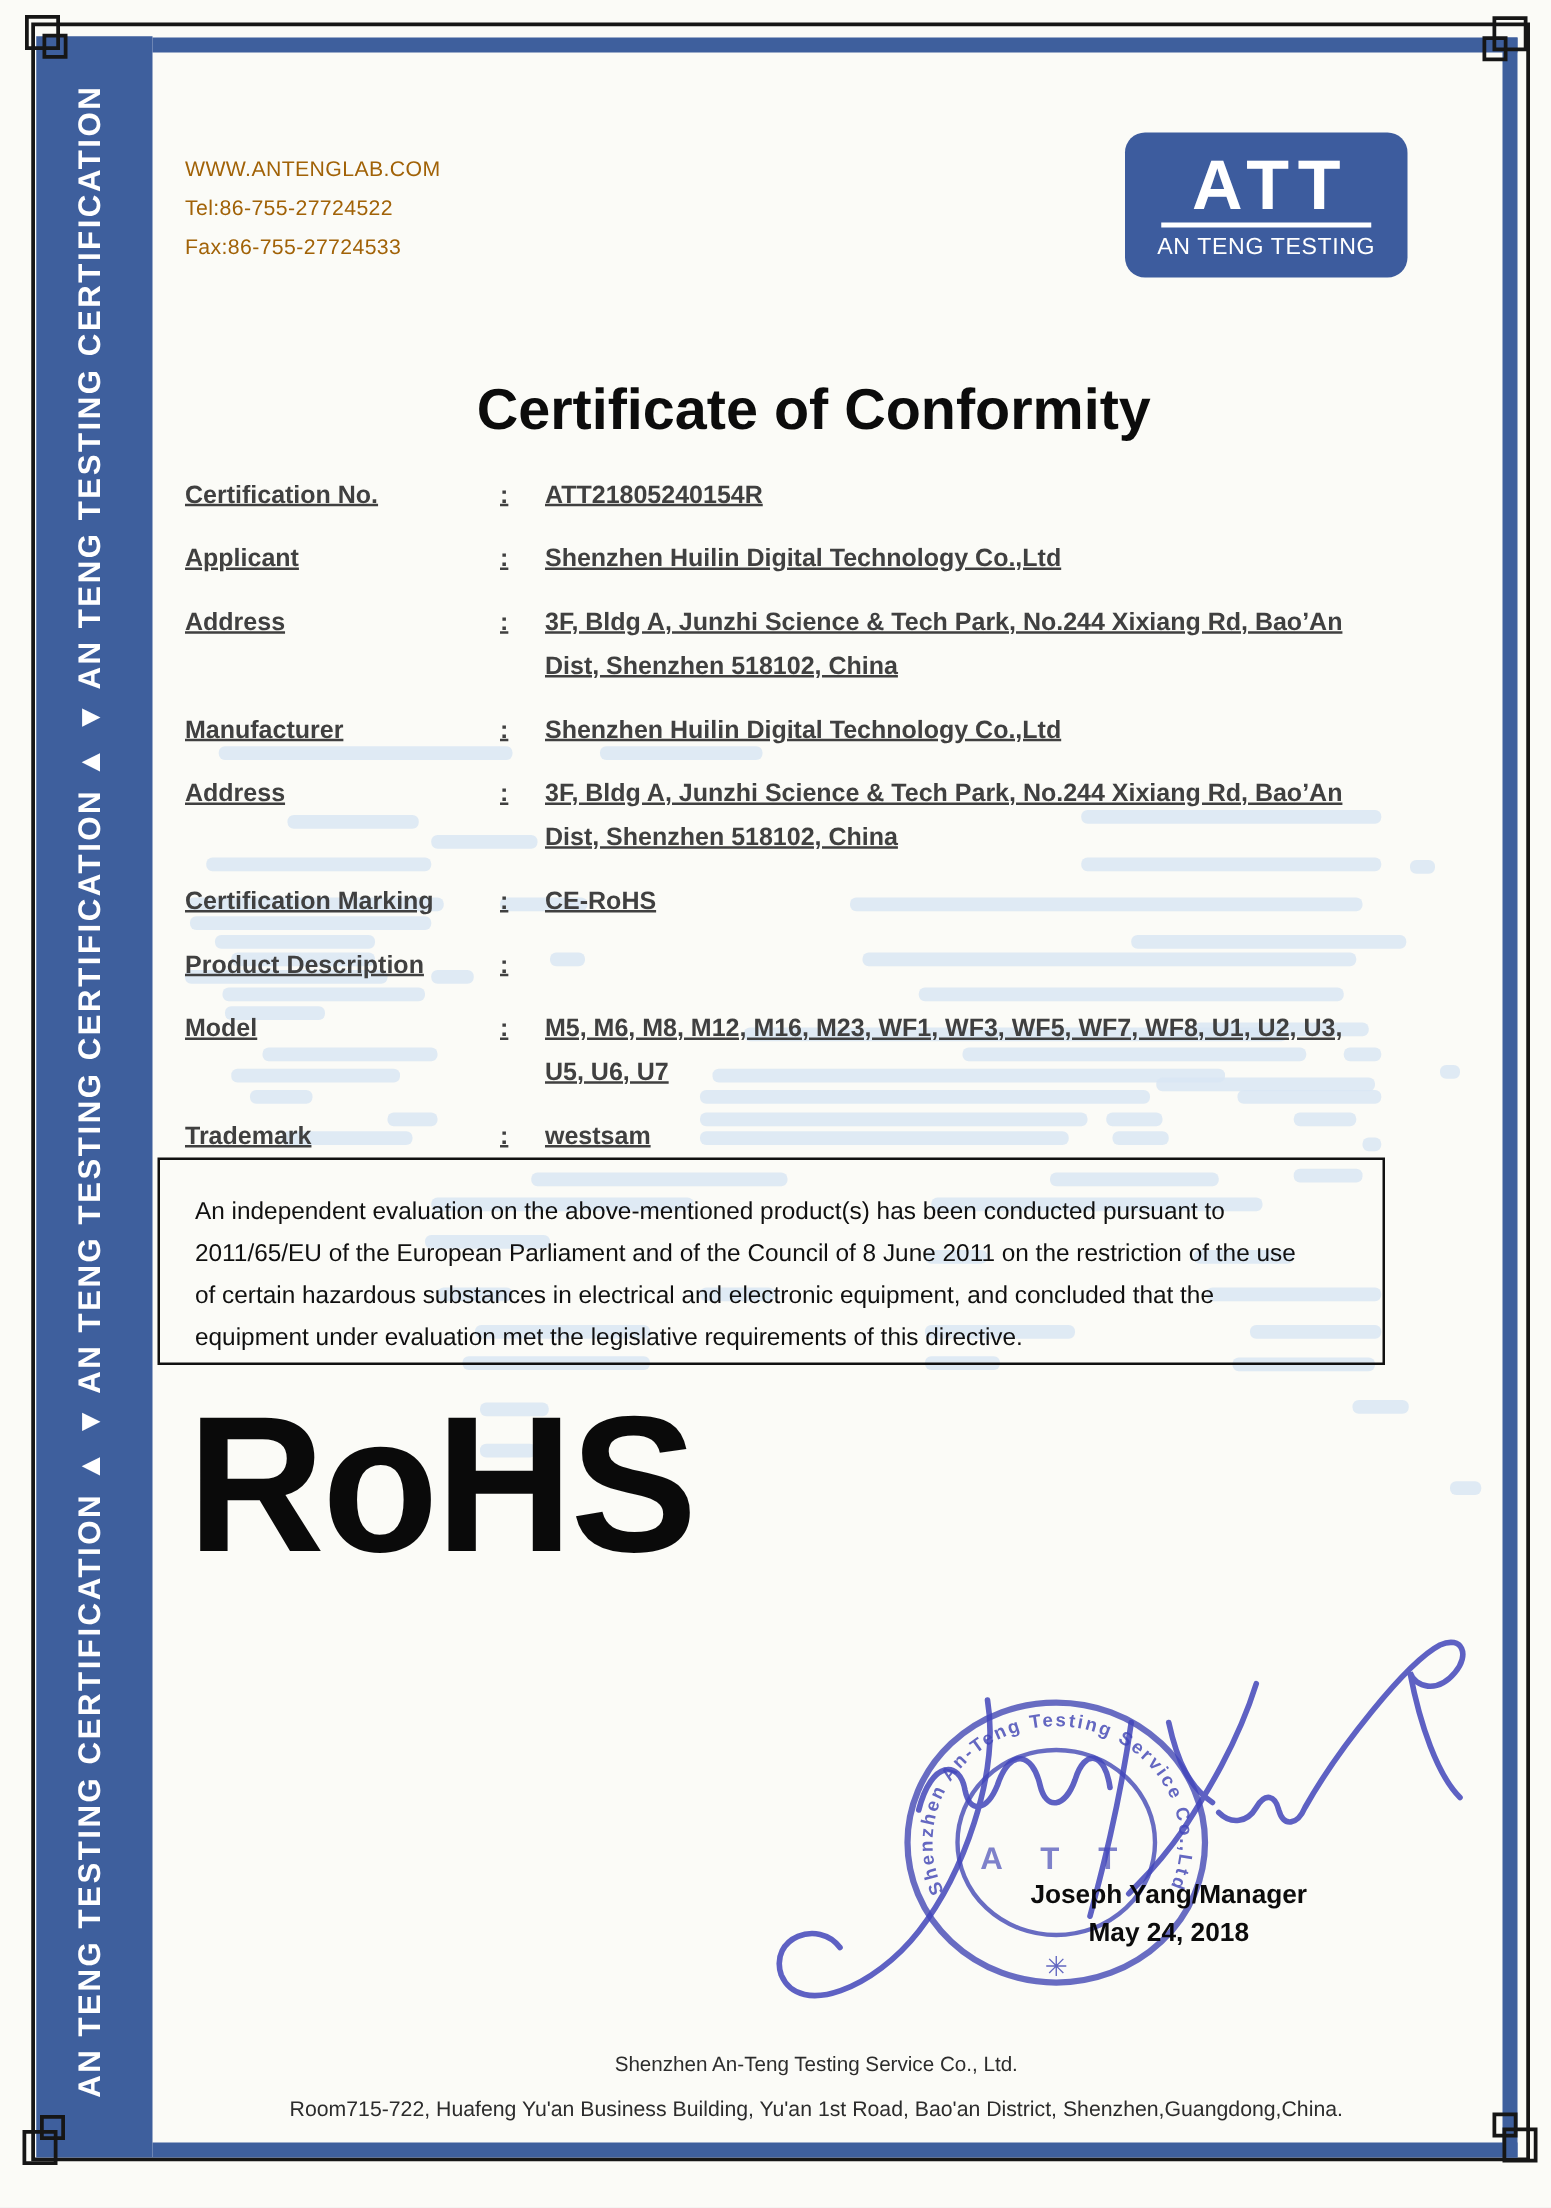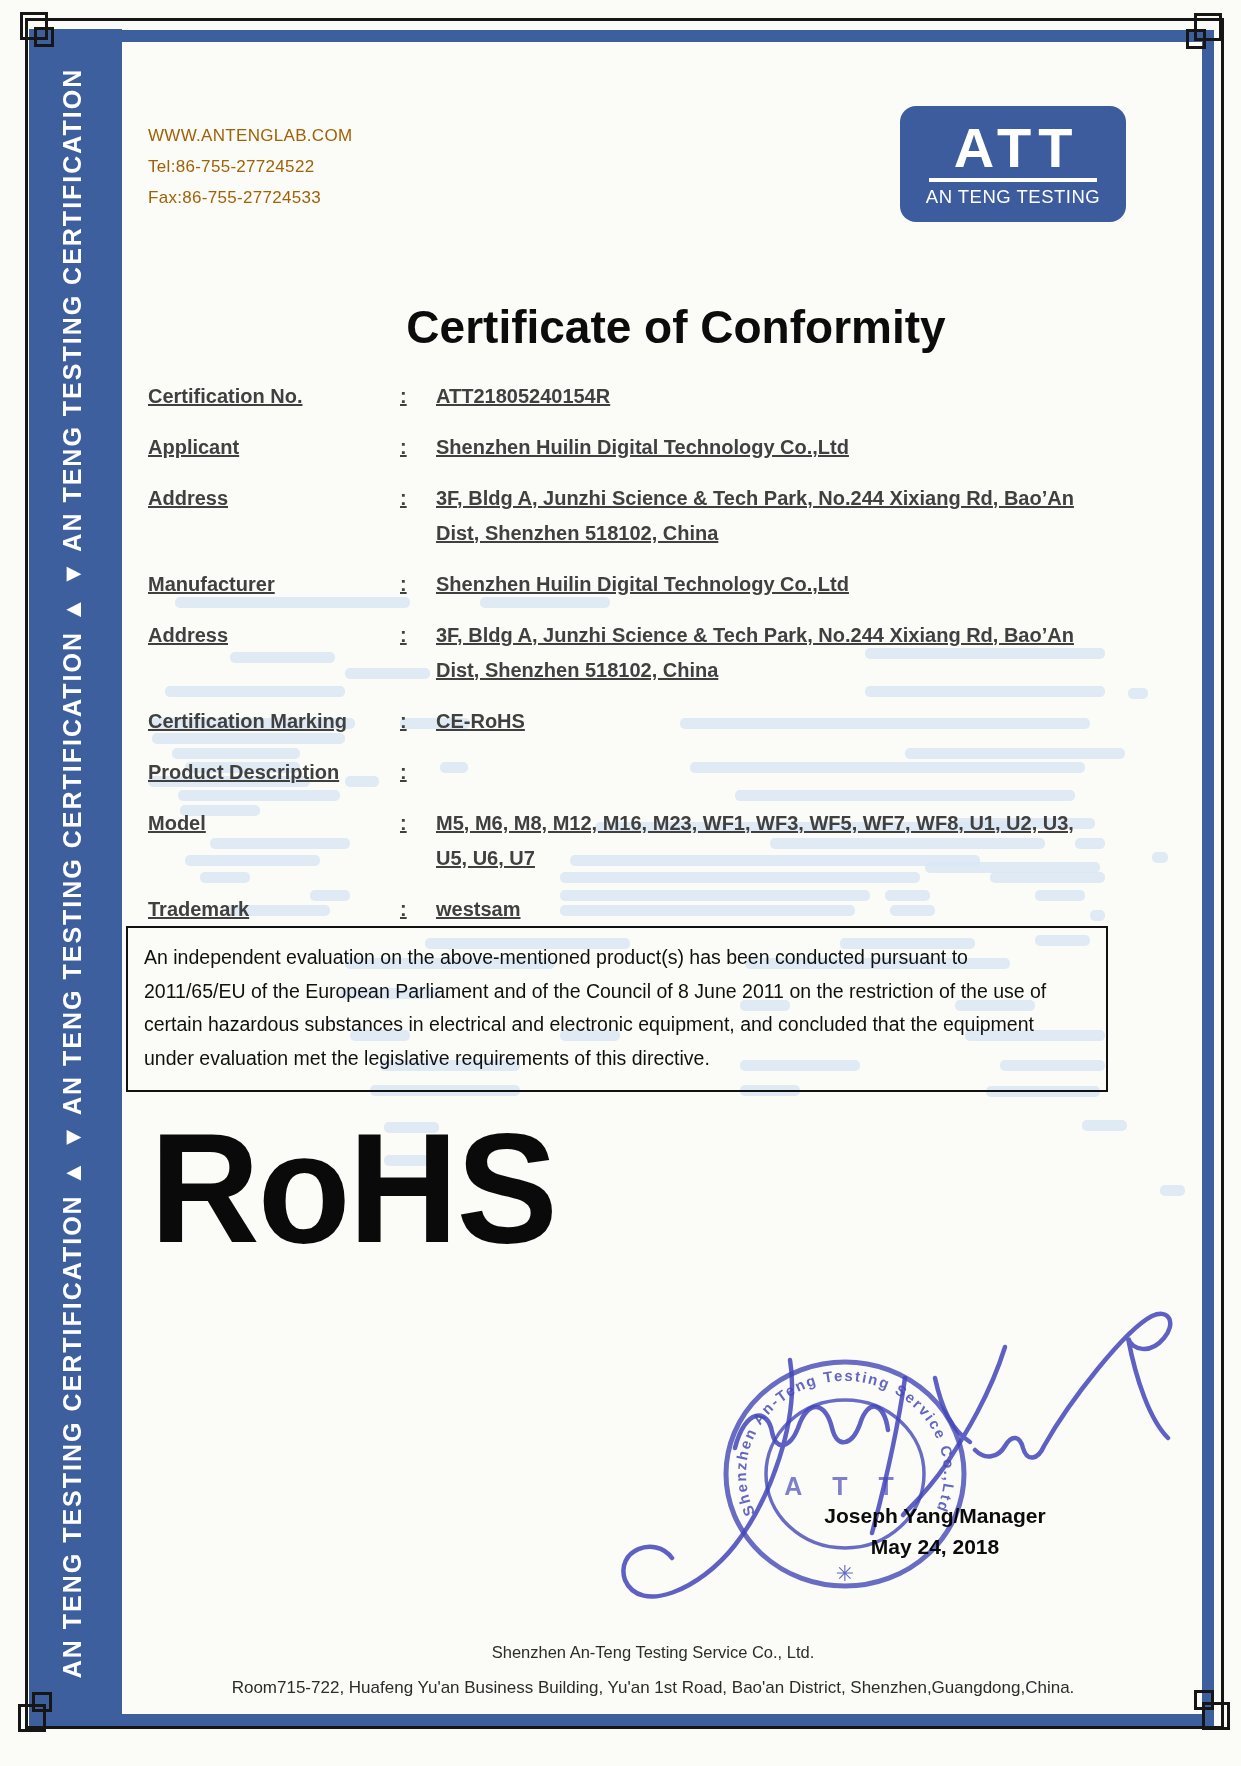--- a/index.html
+++ b/index.html
@@ -22,31 +22,31 @@
   .wm{position:absolute;background:#d9e6f3;border-radius:5px;opacity:.85;z-index:1;}
 
   
   .contact{position:absolute;left:148px;top:120px;font-size:17px;color:#a16207;line-height:31px;letter-spacing:.3px;z-index:2;}
   .logo{position:absolute;left:900px;top:106px;width:226px;height:116px;border-radius:16px;background:#3d5c9e;
     display:flex;flex-direction:column;align-items:center;justify-content:center;z-index:2;}
   .logo-acronym{color:#fff;font-size:56px;font-weight:bold;letter-spacing:7px;line-height:56px;padding-left:7px;}
   .logo-line{width:168px;height:4px;background:#fff;margin:2px 0 4px 0;}
   .logo-name{color:#fff;font-size:18.5px;letter-spacing:.5px;}
 
-  .doc-title{position:absolute;left:138px;top:300px;width:1030px;text-align:center;font-size:46px;font-weight:bold;color:#0c0c0c;z-index:2;padding-left:23px;}
+  .doc-title{position:absolute;left:113px;top:300px;width:1030px;text-align:center;font-size:46px;font-weight:bold;color:#0c0c0c;z-index:2;padding-left:23px;}
 
   
   .fields{position:absolute;left:148px;top:379px;width:948px;z-index:2;}
   .frow{display:grid;grid-template-columns:252px 36px 660px;margin-bottom:16px;font-size:20px;font-weight:bold;color:#404040;line-height:35px;text-decoration:underline;}
   .fcolon{text-align:left;}
 
   
   .statement-box{position:absolute;left:126px;top:926px;width:982px;height:166px;border:2.5px solid #111;box-sizing:border-box;
     padding:9px 40px 0 12px;z-index:2;}
-  .statement-box p{margin:4px;font-size:19.5px;line-height:33.5px;color:#101010;}
+  .statement-box p{margin:16px;font-size:19.5px;line-height:33.5px;color:#101010;}
 
   .rohs{position:absolute;left:150px;top:1108px;font-size:152px;line-height:160px;font-weight:bold;letter-spacing:-2px;color:#0a0a0a;z-index:2;
     transform:scaleY(1.02);}
 
   
   .signer-label{position:absolute;left:608px;top:1468px;font-size:21px;font-weight:bold;color:#0c0c0c;z-index:2;white-space:nowrap;}
   .sig-line{display:inline-block;width:288px;height:19px;border-bottom:3.5px solid #000;vertical-align:baseline;}
   .signer-name{position:absolute;left:770px;top:1504px;width:330px;text-align:center;font-size:21px;font-weight:bold;color:#0c0c0c;z-index:2;}
   .signer-date{position:absolute;left:770px;top:1535px;width:330px;text-align:center;font-size:21px;font-weight:bold;color:#0c0c0c;z-index:2;}
 

